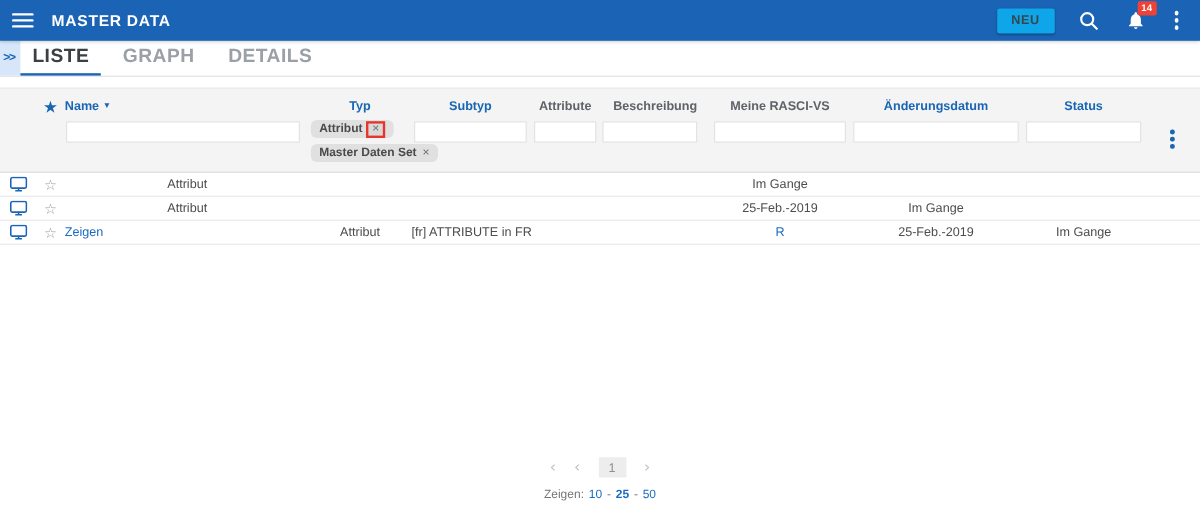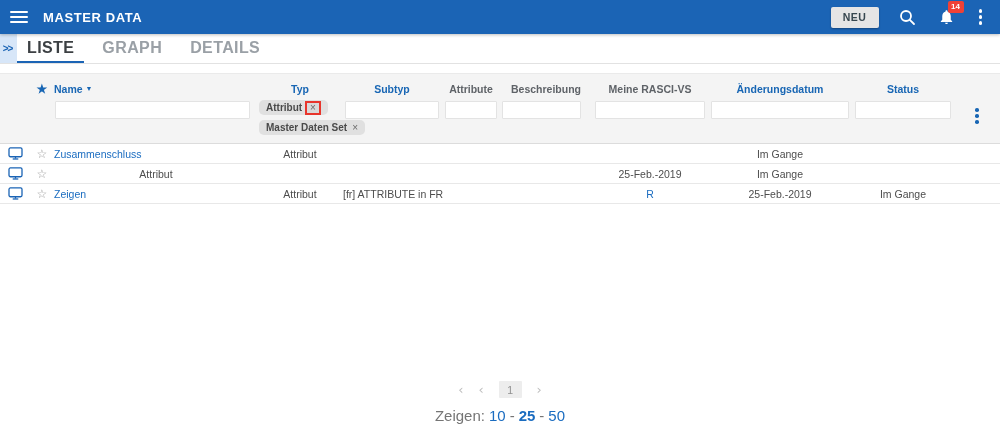--- a/index.html
+++ b/index.html
@@ -6,21 +6,21 @@
   html,body { width:1000px; height:427px; overflow:hidden; background:#fff;
     font-family:"Liberation Sans", sans-serif; }
 
   
   .appbar { height:34px; background:#1b64b5; display:flex; align-items:center;
     padding:0 18px 0 10px; box-shadow:0 1px 3px rgba(0,0,0,.25); position:relative; z-index:5; }
   .hamburger { width:18px; display:flex; flex-direction:column; gap:3px; cursor:pointer; }
   .hamburger span { height:2px; background:#fff; border-radius:1px; }
   .appbar-title { color:#fff; font-size:13px; font-weight:bold; letter-spacing:.6px; margin-left:15px;text-align:center; }
   .appbar-spacer { flex:1; }
-  .neu-btn { background:#e5e5e5; color:#37474f; border:none; border-radius:2px;
+  .neu-btn { background:#0ea5e9; color:#37474f; border:none; border-radius:2px;
     font-family:inherit; font-size:10.5px; font-weight:bold; letter-spacing:.5px;
     width:48px; height:21px; margin-right:20px; cursor:pointer;
     box-shadow:0 1px 2px rgba(0,0,0,.3); }
   .icon-btn { display:flex; align-items:center; justify-content:center; cursor:pointer; }
   .search-btn { margin-right:22px; }
   .bell-wrap { position:relative; margin-right:24px; }
   .badge { position:absolute; top:-7px; right:-9px; background:#ef4136; color:#fff;
     font-size:8px; font-weight:bold; padding:1.5px 3.5px; border-radius:2px; line-height:1.1; }
   .kebab { display:flex; flex-direction:column; gap:2.5px; cursor:pointer; }
   .kebab i { width:3.5px; height:3.5px; border-radius:50%; background:#fff; }
@@ -73,21 +73,21 @@
   .name-link { color:#1a6cc0; cursor:pointer; text-decoration:none; }
   .subtyp-cell { white-space:nowrap; overflow:visible; padding-left:1px; }
   .rasci-link { color:#1a6cc0; cursor:pointer; }
 
   
   .pagination { margin-top:177px; display:flex; justify-content:center; align-items:center; gap:15px; }
   .pg-nav { color:#bdbdbd; font-size:13px; cursor:pointer; line-height:1; font-family:"DejaVu Sans", sans-serif; }
   .pg-current { background:#ededed; color:#8f8f8f; font-size:10.5px; width:23px; height:17px;
     display:flex; align-items:center; justify-content:center; border-radius:1px; cursor:pointer; }
   .zeigen { margin-top:9px; display:flex; justify-content:center; align-items:center;
-    gap:4px; font-size:15px; color:#757575; }
+    gap:4px; font-size:10px; color:#757575; }
   .zeigen .opt { color:#1a6cc0; cursor:pointer; }
   .zeigen .opt.sel { font-weight:bold; }
 </style>
 </head>
 <body>
 
 <header class="appbar">
   <div class="hamburger">
     <span></span>
       <span></span>
@@ -172,21 +172,20 @@
 
   <div class="grid trow">
     <div class="c display-ic">
       <svg width="15" height="13" viewBox="0 0 16 14" fill="none">
         <rect x="1" y="1" width="14" height="9.5" rx="1.5" stroke="#1b64b5" stroke-width="1.4"></rect>
         <line x1="8" y1="10.5" x2="8" y2="12.4" stroke="#1b64b5" stroke-width="1.4"></line>
         <line x1="5" y1="12.9" x2="11" y2="12.9" stroke="#1b64b5" stroke-width="1.4"></line>
       </svg>
     </div>
     <div class="c"><span class="row-star">☆</span></div>
-    <div class="c left"><a class="name-link">Zusammenschluss</a></div>
     <div class="c">Attribut</div>
     <div class="c left subtyp-cell"></div>
     <div class="c"></div>
     <div class="c"></div>
     <div class="c"></div>
     <div class="c">Im Gange</div>
     <div class="c"></div>
   </div>
 
   <div class="grid trow">

